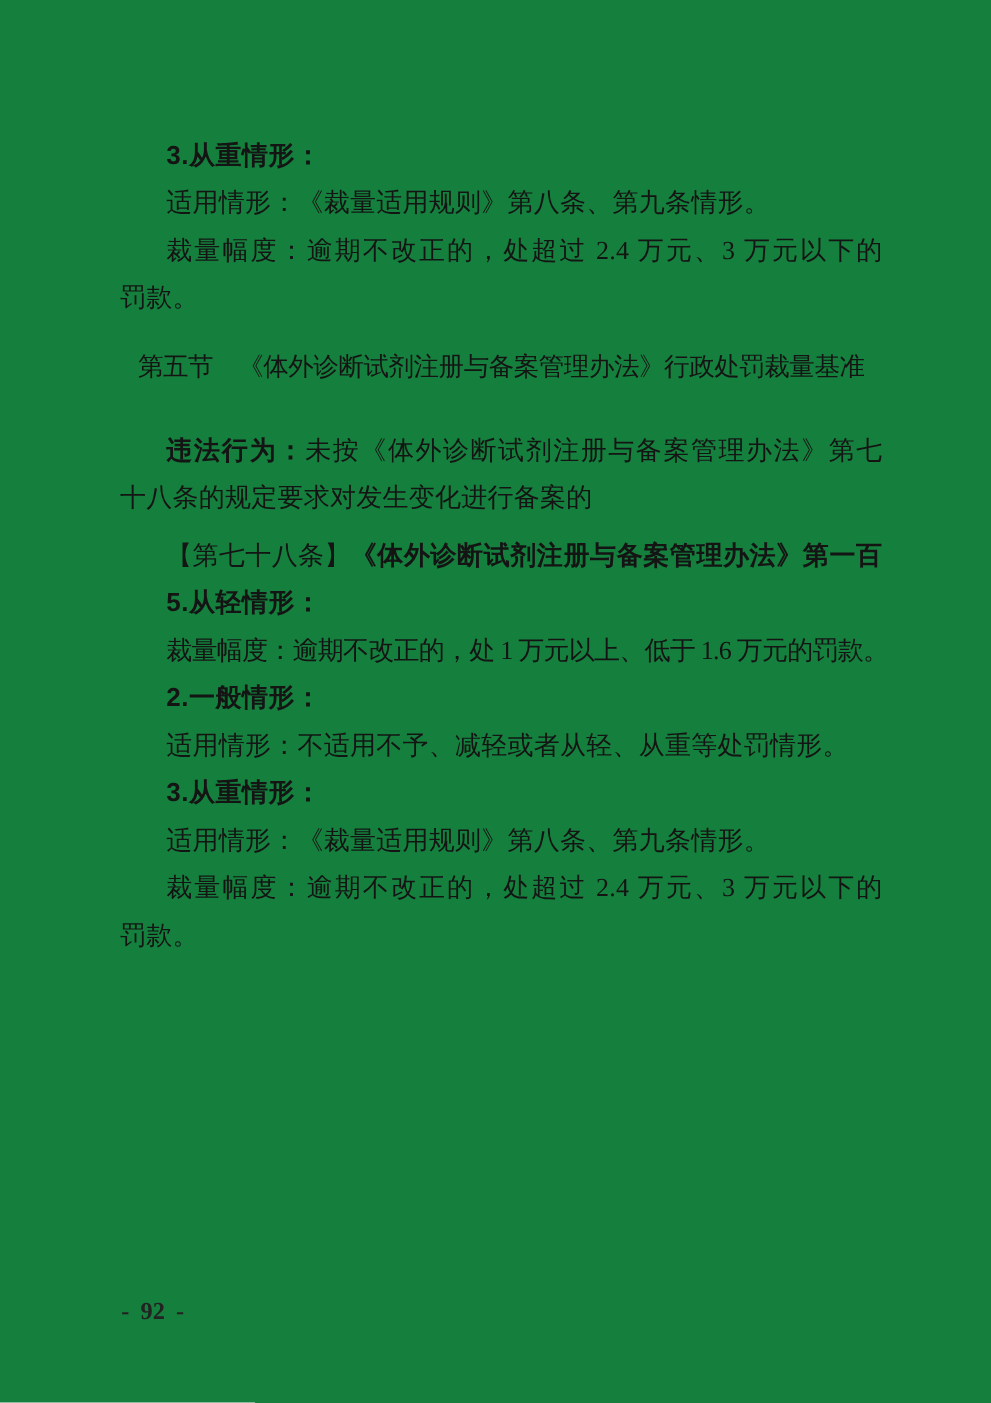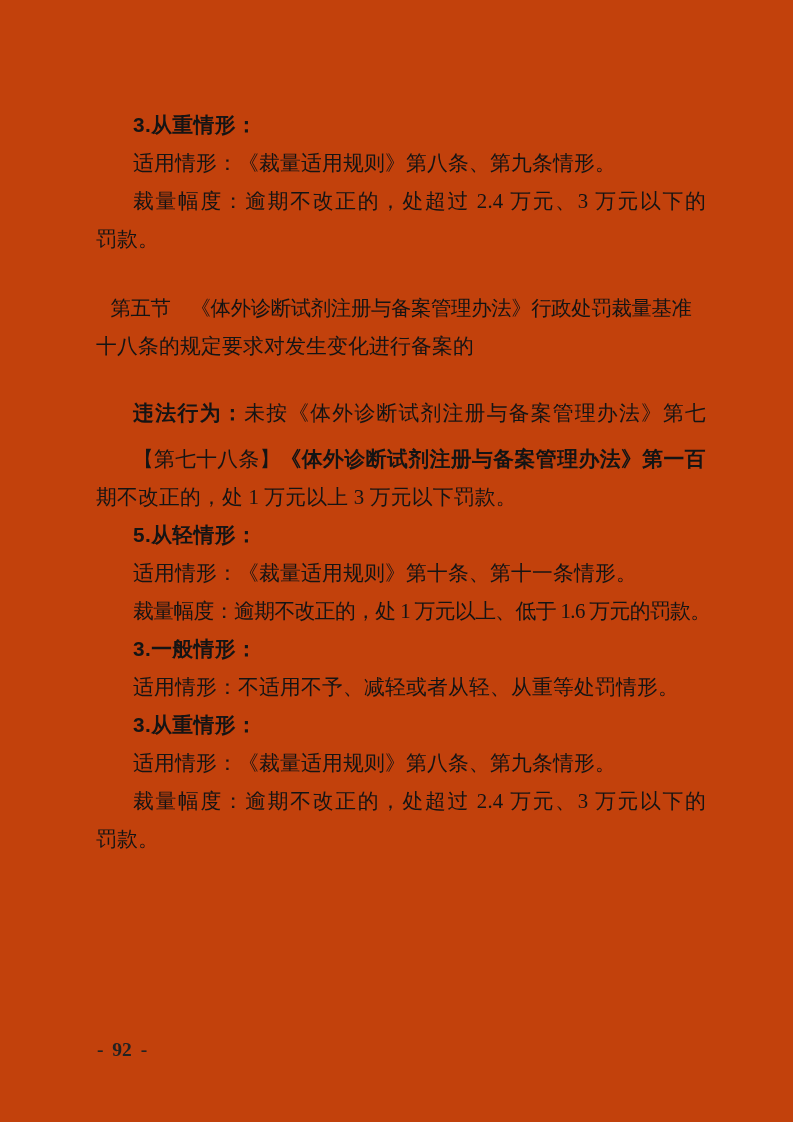--- a/index.html
+++ b/index.html
@@ -5,21 +5,21 @@
   * { margin: 0; padding: 0; box-sizing: border-box; }
   html, body { background: #e9e9e9; }
   body {
     width: 793px; height: 1122px;
     font-family: "Liberation Serif", "DejaVu Serif", serif;
     position: relative;
   }
   .page {
     position: absolute; left: 0; top: 0;
     width: 793px; height: 1122px;
-    background: #c2410c;
+    background: #15803d;
     color: #141414;
     overflow: hidden;
     padding-left: 36px;
   }
   .textblock {
     position: absolute;
     left: 96px; top: 106px;
     width: 610px;
   }
   .line {
@@ -30,21 +30,21 @@
   }
   .line.indent { padding-left: 37px; }
   .line.justify { text-align: justify; text-align-last: justify; }
   .line.center {
     text-align: center;
     white-space: nowrap;
     letter-spacing: -0.35px;
     font-size: 20.4px;
   }
   .line.tight { white-space: nowrap; letter-spacing: -0.6px; }
-  .line.gap-heading { margin-top: 31px; }
+  .line.gap-heading { margin-top: 17px; }
   .line.gap-para { margin-top: 29px; }
   .line.gap-small { margin-top: 8px; }
   .seg { font: inherit; }
   .seg.b {
     font-weight: 700;
     font-family: "Liberation Sans", "DejaVu Sans", sans-serif;
     letter-spacing: 0.4px;
   }
   .page-number {
     position: absolute;
@@ -60,28 +60,26 @@
 </head>
 <body>
 
 <div class="page">
   <div class="textblock">
       <div class="line indent"><span class="seg b">3.从重情形：</span></div>
       <div class="line indent"><span class="seg">适用情形：《裁量适用规则》第八条、第九条情形。</span></div>
       <div class="line indent justify"><span class="seg">裁量幅度：逾期不改正的，处超过 2.4 万元、3 万元以下的</span></div>
       <div class="line"><span class="seg">罚款。</span></div>
       <div class="line center gap-heading"><span class="seg">第五节　《体外诊断试剂注册与备案管理办法》行政处罚裁量基准</span></div>
+      <div class="line indent justify gap-para"><span class="seg b">违法行为：</span><span class="seg">未按《体外诊断试剂注册与备案管理办法》第七</span></div>
       <div class="line"><span class="seg">十八条的规定要求对发生变化进行备案的</span></div>
-      <div class="line indent justify gap-para"><span class="seg b">违法行为：</span><span class="seg">未按《体外诊断试剂注册与备案管理办法》第七</span></div>
       <div class="line indent justify gap-small"><span class="seg">【第七十八条】</span><span class="seg b">《体外诊断试剂注册与备案管理办法》第一百</span></div>
-      <div class="line"><span class="seg">期不改正的，处 1 万元以上 3 万元以下罚款。</span></div>
       <div class="line indent"><span class="seg b">5.从轻情形：</span></div>
-      <div class="line indent"><span class="seg">适用情形：《裁量适用规则》第十条、第十一条情形。</span></div>
       <div class="line indent tight"><span class="seg">裁量幅度：逾期不改正的，处 1 万元以上、低于 1.6 万元的罚款。</span></div>
-      <div class="line indent"><span class="seg b">3.一般情形：</span></div>
+      <div class="line indent"><span class="seg b">2.一般情形：</span></div>
       <div class="line indent"><span class="seg">适用情形：不适用不予、减轻或者从轻、从重等处罚情形。</span></div>
       <div class="line indent"><span class="seg b">3.从重情形：</span></div>
       <div class="line indent"><span class="seg">适用情形：《裁量适用规则》第八条、第九条情形。</span></div>
       <div class="line indent justify"><span class="seg">裁量幅度：逾期不改正的，处超过 2.4 万元、3 万元以下的</span></div>
       <div class="line"><span class="seg">罚款。</span></div>
     </div>
   <div class="page-number">- 92 -</div>
 </div>
 
 </body></html>

